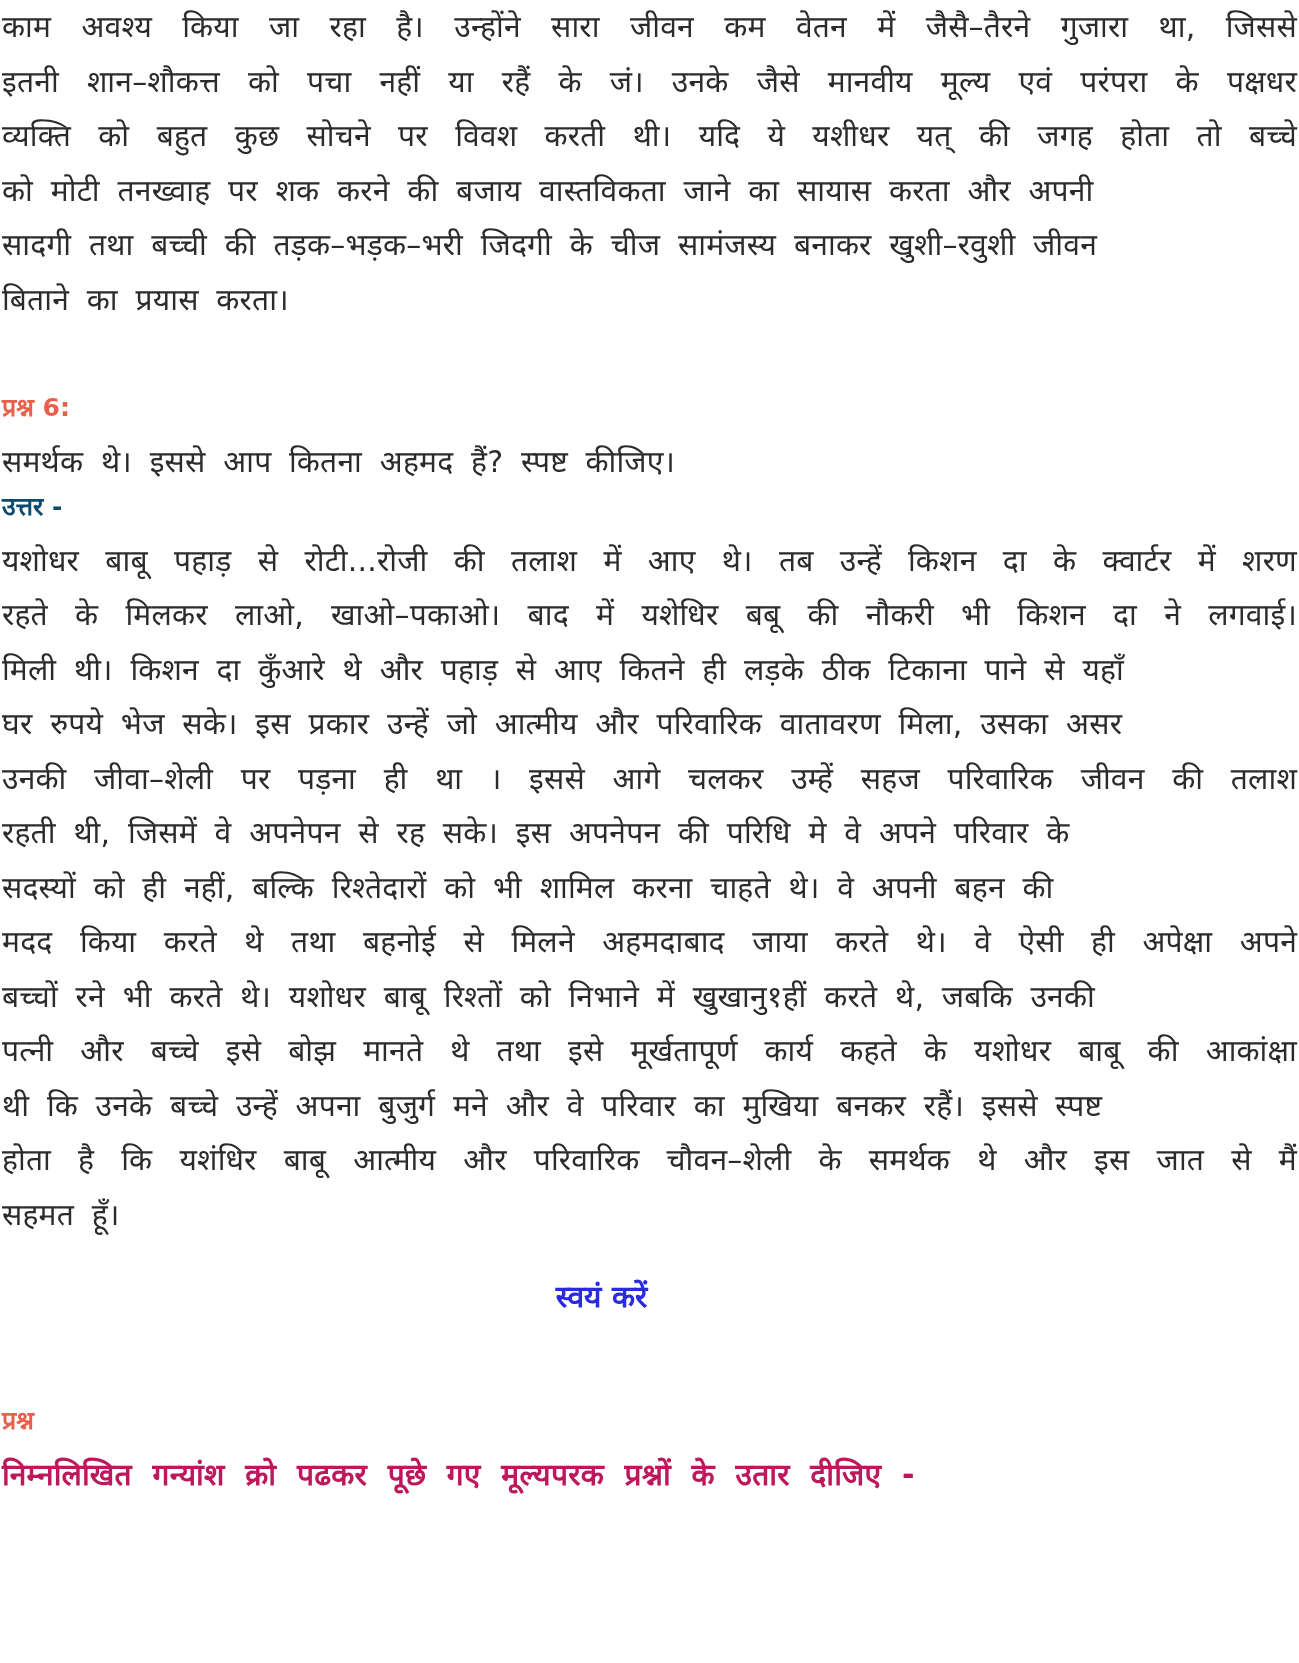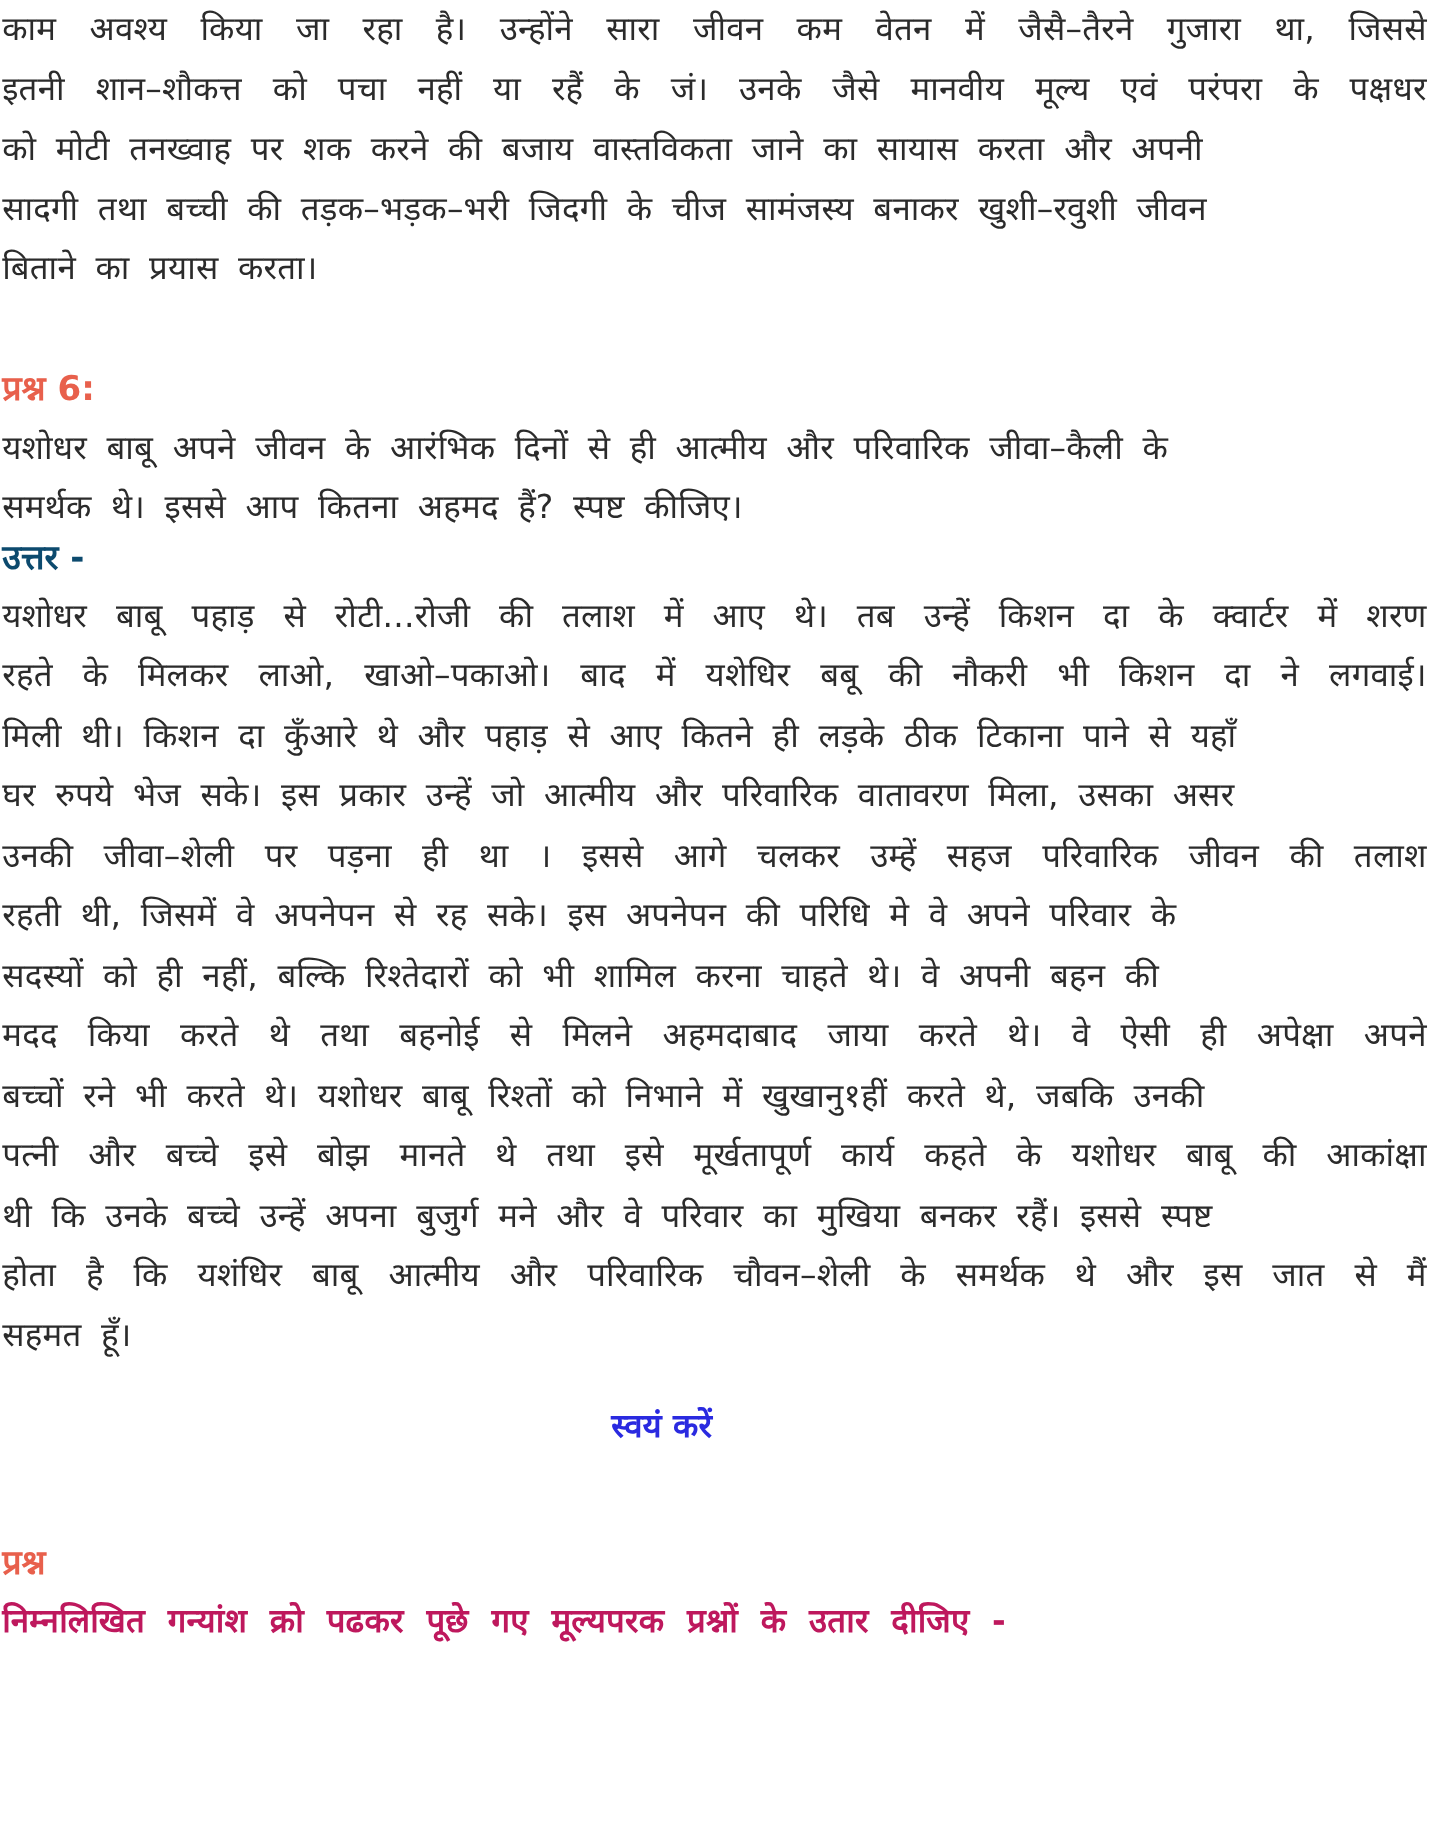--- a/index.html
+++ b/index.html
@@ -33,21 +33,21 @@
     letter-spacing: 0.2px;
     word-spacing: 6px;
   }
   .line.short {
     text-align-last: left;
     word-spacing: 8px;
   }
   .para { display: block; }
   .heading {
     display: block;
-    font-size: 31px;
+    font-size: 25px;
     font-weight: bold;
     line-height: 54px;
     height: 54px;
   }
   .q-label { color: #e8604c; }
   .a-label { color: #0c4a6e; }
   .center-title {
     display: block;
     text-align: center;
     color: #2a2ae0;
@@ -69,30 +69,30 @@
   .gap-3 { height: 70px; }
 </style>
 </head>
 <body>
 
 <div class="page">
 
   <div class="para">
     <span class="line">काम अवश्य किया जा रहा है। उन्होंने सारा जीवन कम वेतन में जैसै–तैरने गुजारा था, जिससे</span>
     <span class="line">इतनी शान–शौकत्त को पचा नहीं या रहैं के जं। उनके जैसे मानवीय मूल्य एवं परंपरा के पक्षधर</span>
+    <span class="line">व्यक्ति को बहुत कुछ सोचने पर विवश करती थी। यदि ये यशीधर यत् की जगह होता तो बच्चे</span>
     <span class="line short">को मोटी तनख्वाह पर शक करने की बजाय वास्तविकता जाने का सायास करता और अपनी</span>
     <span class="line short">सादगी तथा बच्ची की तड़क–भड़क–भरी जिदगी के चीज सामंजस्य बनाकर खुशी–रवुशी जीवन</span>
     <span class="line short">बिताने का प्रयास करता।</span>
   </div>
 
   <div class="gap-1"></div>
 
   <span class="heading q-label">प्रश्न 6:</span>
   <div class="para">
-    <span class="line short">यशोधर बाबू अपने जीवन के आरंभिक दिनों से ही आत्मीय और परिवारिक जीवा–कैली के</span>
     <span class="line short">समर्थक थे। इससे आप कितना अहमद हैं? स्पष्ट कीजिए।</span>
   </div>
 
   <span class="heading a-label" style="margin-top:-10px;">उत्तर -</span>
   <div class="para">
     <span class="line">यशोधर बाबू पहाड़ से रोटी...रोजी की तलाश में आए थे। तब उन्हें किशन दा के क्वार्टर में शरण</span>
     <span class="line">रहते के मिलकर लाओ, खाओ–पकाओ। बाद में यशेधिर बबू की नौकरी भी किशन दा ने लगवाई।</span>
     <span class="line short">मिली थी। किशन दा कुँआरे थे और पहाड़ से आए कितने ही लड़के ठीक टिकाना पाने से यहाँ</span>
     <span class="line short">घर रुपये भेज सके। इस प्रकार उन्हें जो आत्मीय और परिवारिक वातावरण मिला, उसका असर</span>
     <span class="line">उनकी जीवा–शेली पर पड़ना ही था । इससे आगे चलकर उम्हें सहज परिवारिक जीवन की तलाश</span>

